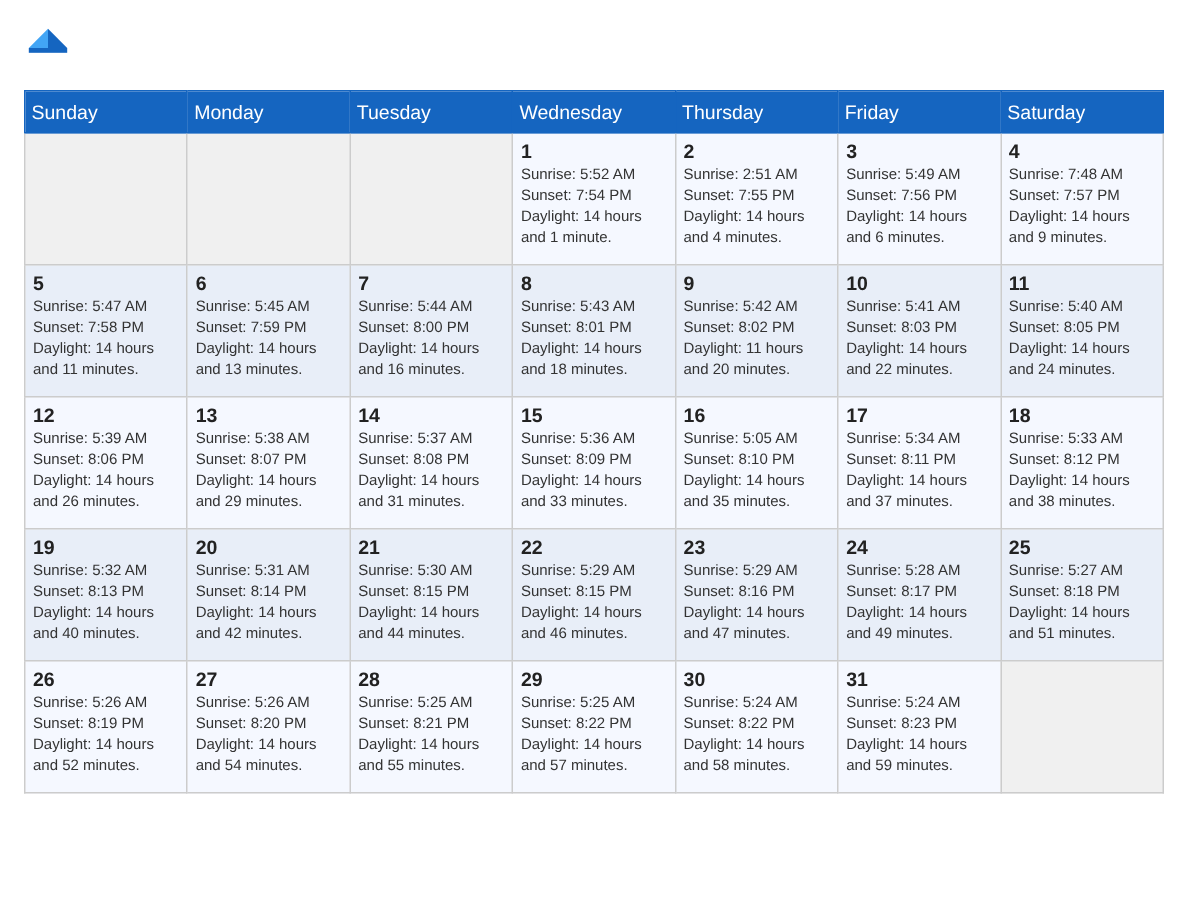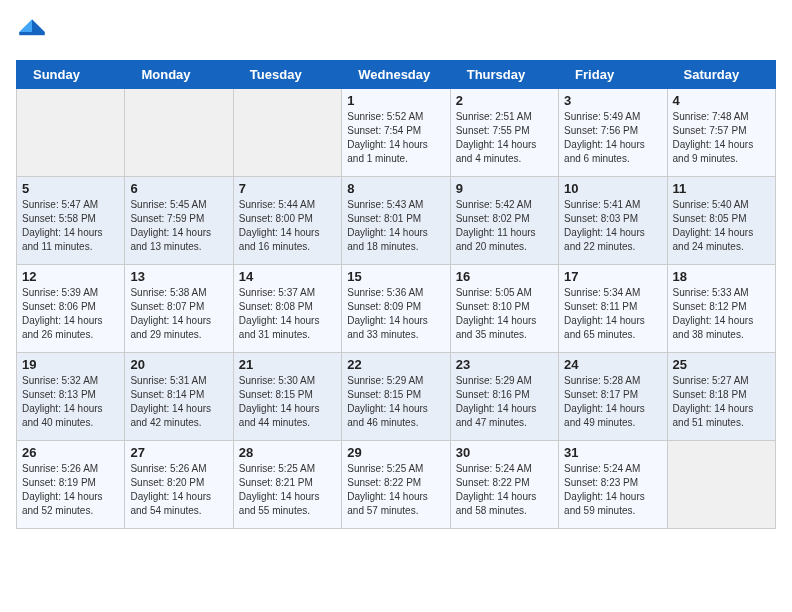--- a/index.html
+++ b/index.html
@@ -46,22 +46,22 @@
     }
     table {
       width: 100%;
       border-collapse: collapse;
       table-layout: fixed;
     }
     thead th {
       background: #1565c0;
       color: #fff;
       font-size: 13px;
-      font-weight: bold;
-      padding: 6px 16px;
+      font-weight: normal;
+      padding: 6px 4px;
       text-align: left;
       border: 1px solid #1565c0;
     }
     tbody td {
       border: 1px solid #ccc;
       vertical-align: top;
       padding: 4px 5px;
       font-size: 10.5px;
       color: #333;
       height: 88px;
@@ -157,21 +157,21 @@
             <div>Sunset: 7:57 PM</div>
             <div>Daylight: 14 hours and 9 minutes.</div>
           </div>
         </td>
       </tr>
       <tr>
         <td>
           <span class="day-num">5</span>
           <div class="day-info">
             <div>Sunrise: 5:47 AM</div>
-            <div>Sunset: 5:58 PM</div>
+            <div>Sunset: 7:58 PM</div>
             <div>Daylight: 14 hours and 11 minutes.</div>
           </div>
         </td>
         <td>
           <span class="day-num">6</span>
           <div class="day-info">
             <div>Sunrise: 5:45 AM</div>
             <div>Sunset: 7:59 PM</div>
             <div>Daylight: 14 hours and 13 minutes.</div>
           </div>
@@ -256,21 +256,21 @@
             <div>Sunrise: 5:05 AM</div>
             <div>Sunset: 8:10 PM</div>
             <div>Daylight: 14 hours and 35 minutes.</div>
           </div>
         </td>
         <td>
           <span class="day-num">17</span>
           <div class="day-info">
             <div>Sunrise: 5:34 AM</div>
             <div>Sunset: 8:11 PM</div>
-            <div>Daylight: 14 hours and 65 minutes.</div>
+            <div>Daylight: 14 hours and 37 minutes.</div>
           </div>
         </td>
         <td>
           <span class="day-num">18</span>
           <div class="day-info">
             <div>Sunrise: 5:33 AM</div>
             <div>Sunset: 8:12 PM</div>
             <div>Daylight: 14 hours and 38 minutes.</div>
           </div>
         </td>

